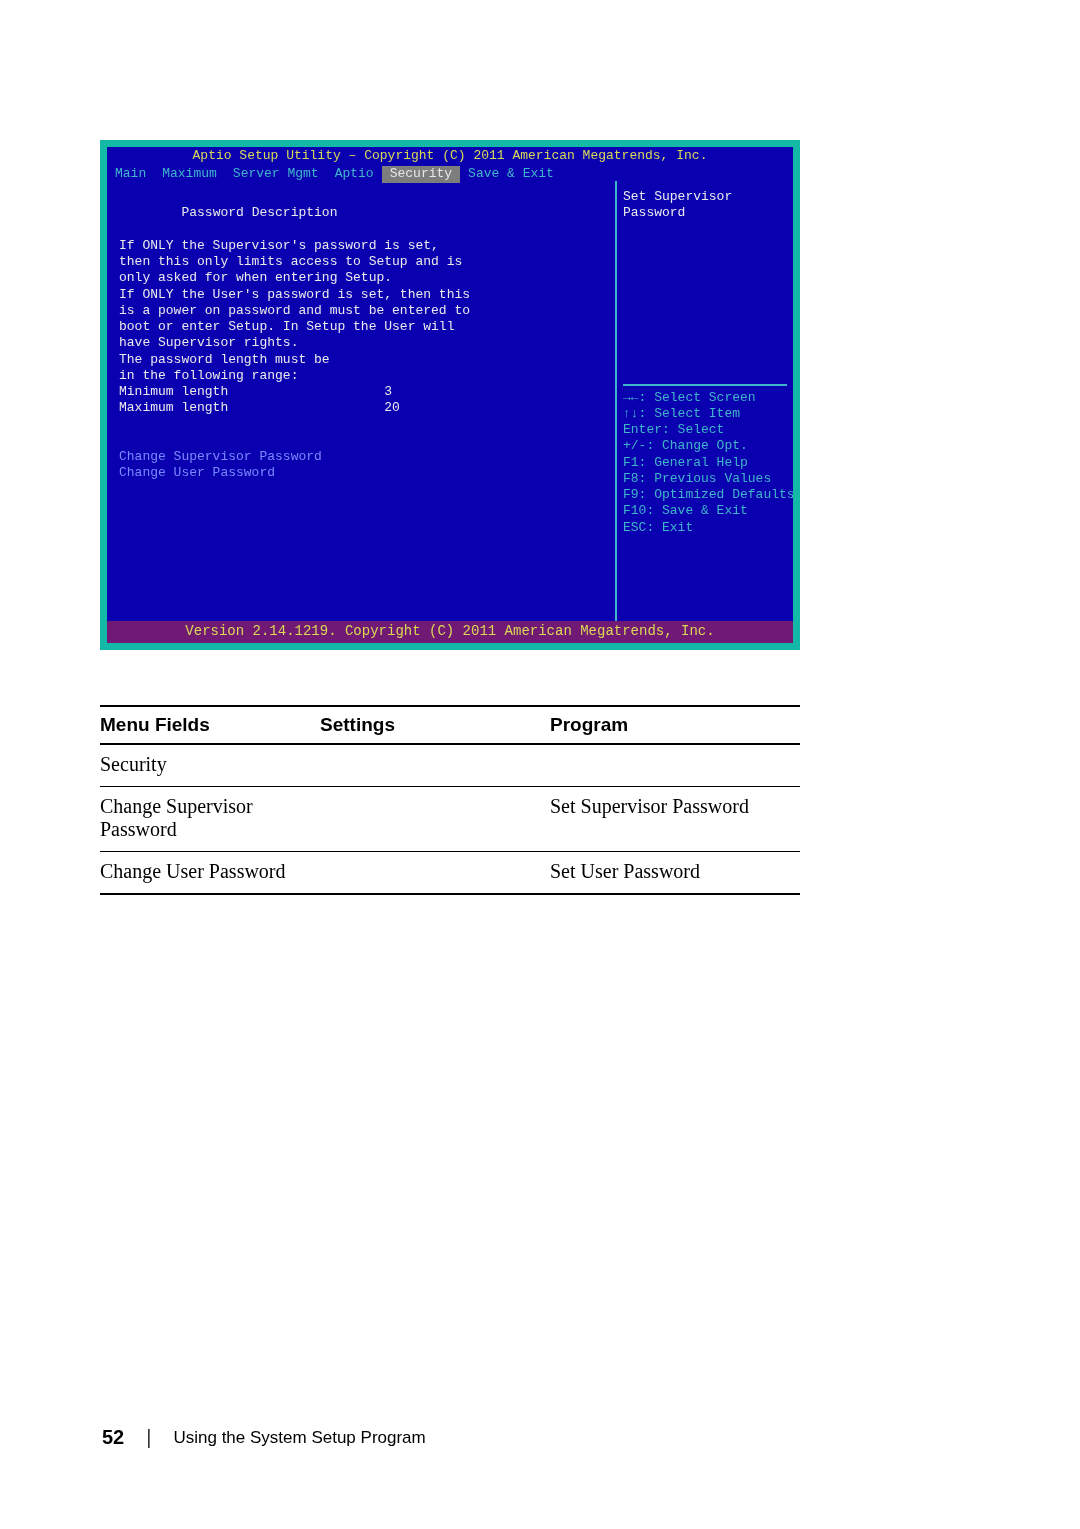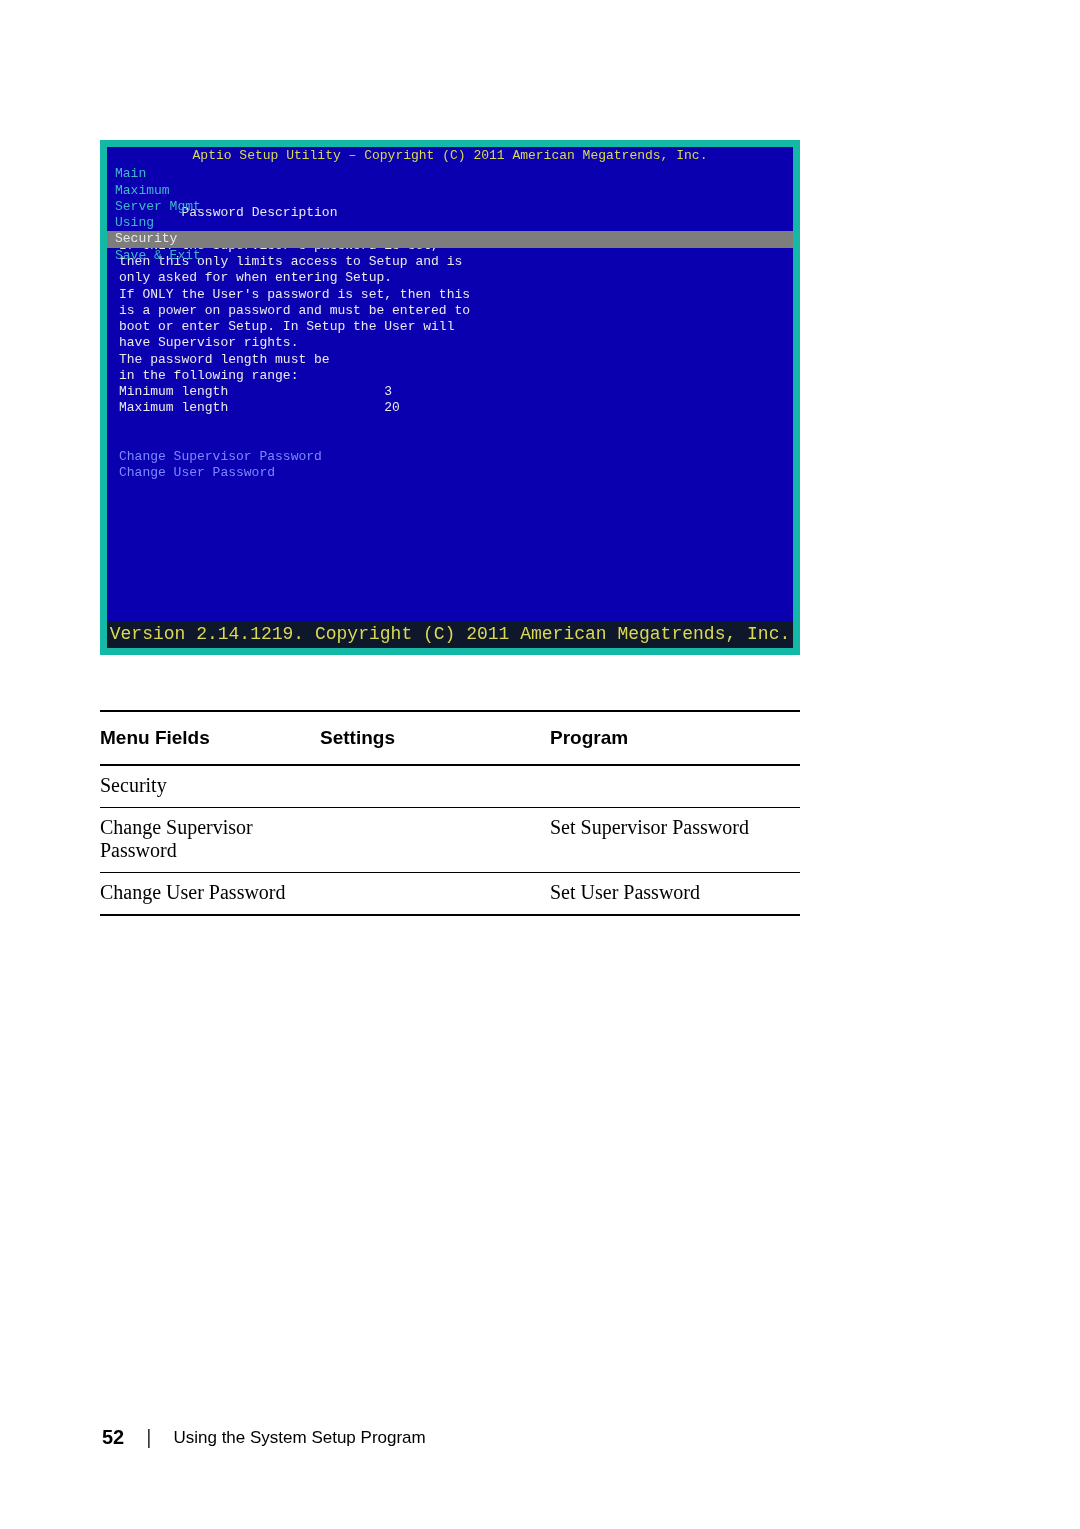--- a/index.html
+++ b/index.html
@@ -3,34 +3,34 @@
 <meta charset="utf-8">
 <style>
   * { box-sizing: border-box; margin: 0; padding: 0; }
   html, body { width: 1080px; height: 1529px; background: #fff; color: #000; font-family: Georgia, 'Times New Roman', serif; }
   .page { position: relative; width: 1080px; height: 1529px; padding: 140px 95px 0 95px; }
   .page-title { font-family: Arial, Helvetica, sans-serif; font-weight: 700; font-size: 38px; letter-spacing: 0.5px; margin-bottom: 40px; }
   
   .bios { margin: 0 0 55px 5px; width: 700px; border: 7px solid #14b8a6; font-family: 'Courier New', monospace; font-size: 13px; line-height: 1.25; }
   .bios-top { background: #0b00b0; color: #fff; height: 34px; position: relative; }
   .bios-title { color: #d9d955; font-size: 13px; text-align: center; padding-top: 1px; }
-  .bios-menubar { display: flex; gap: 0; margin-top: 2px; flex-direction: column; }
+  .bios-menubar { display: flex; gap: 0; margin-top: 2px; }
   .bios-menubar span { color: #3fb6c9; padding: 0 8px 0 8px; }
   .bios-menubar span.active { background: #7d7d7d; color: #e8e8e8; }
   .bios-body { display: flex; background: #0b00b0; color: #fff; height: 440px; }
   .bios-left { flex: 1; padding: 8px 12px 8px 12px; white-space: pre; color: #eaeaea; }
   .bios-right { width: 178px; border-left: 2px solid #3fb6c9; padding: 8px 6px; color: #eaeaea; display: flex; flex-direction: column; }
   .bios-help-title { white-space: pre; color: #eaeaea; }
   .bios-hr { border-top: 2px solid #3fb6c9; margin: 162px 0 4px 0; }
   .bios-keys { color: #3fb6c9; white-space: pre; }
-  .bios-bottom { background: #0f172a; color: #d9d955; text-align: center; font-size: 18px; padding: 2px 0; }
+  .bios-bottom { background: #701a75; color: #d9d955; text-align: center; font-size: 14px; padding: 2px 0; }
   .bios-left .dim { color: #7a8aff; }
   
   .mf-table { width: 700px; margin-left: 5px; border-collapse: collapse; font-size: 20px; }
-  .mf-table thead th { text-align: left; font-family: Arial, Helvetica, sans-serif; font-weight: 700; font-size: 19px; border-top: 2px solid #000; border-bottom: 2px solid #000; padding: 15px 0; }
+  .mf-table thead th { text-align: left; font-family: Arial, Helvetica, sans-serif; font-weight: 700; font-size: 19px; border-top: 2px solid #000; border-bottom: 2px solid #000; padding: 7px 0; }
   .mf-table td { border-bottom: 1px solid #000; padding: 8px 0 10px 0; vertical-align: top; font-family: Georgia, 'Times New Roman', serif; }
   .mf-table tbody tr.last td { border-bottom: 2px solid #000; }
   .mf-table th:nth-child(1), .mf-table td:nth-child(1) { width: 220px; padding-right: 12px; }
   .mf-table th:nth-child(2), .mf-table td:nth-child(2) { width: 230px; }
   .mf-table th:nth-child(3), .mf-table td:nth-child(3) { }
   
   .footer { position: absolute; bottom: 80px; left: 102px; display: flex; align-items: center; font-family: Arial, Helvetica, sans-serif; }
   .footer .pgnum { font-weight: 700; font-size: 20px; }
   .footer .divider { margin: 0 22px; font-size: 20px; color: #333; }
   .footer .chapter { font-size: 17px; }
@@ -41,21 +41,21 @@
 <div class="page">
 
 
   <div class="bios">
     <div class="bios-top">
       <div class="bios-title">Aptio Setup Utility – Copyright (C) 2011 American Megatrends, Inc.</div>
       <div class="bios-menubar" id="bios-menubar">
           <span>Main</span>
           <span>Maximum</span>
           <span>Server Mgmt</span>
-          <span>Using</span>
+          <span>Aptio</span>
           <span class="active">Security</span>
           <span>Save &amp; Exit</span>
         </div>
     </div>
     <div class="bios-body">
       <div class="bios-left">
         <span>Password Description
 
 If ONLY the Supervisor's password is set,
 then this only limits access to Setup and is
@@ -65,20 +65,34 @@
 boot or enter Setup. In Setup the User will
 have Supervisor rights.
 The password length must be
 in the following range:
 Minimum length                    3
 Maximum length                    20
 
 
 </span><span id="bios-dim" class="dim">Change Supervisor Password
 Change User Password</span>
+      </div>
+      <div class="bios-right">
+        <div class="bios-help-title">Set Supervisor
+Password</div>
+        <div class="bios-hr"></div>
+        <div class="bios-keys">→←: Select Screen
+↑↓: Select Item
+Enter: Select
++/-: Change Opt.
+F1: General Help
+F8: Previous Values
+F9: Optimized Defaults
+F10: Save &amp; Exit
+ESC: Exit</div>
       </div>
     </div>
     <div class="bios-bottom">Version 2.14.1219. Copyright (C) 2011 American Megatrends, Inc.</div>
   </div>
 
   <table class="mf-table">
     <thead>
       <tr>
         <th>Menu Fields</th>
         <th>Settings</th>

